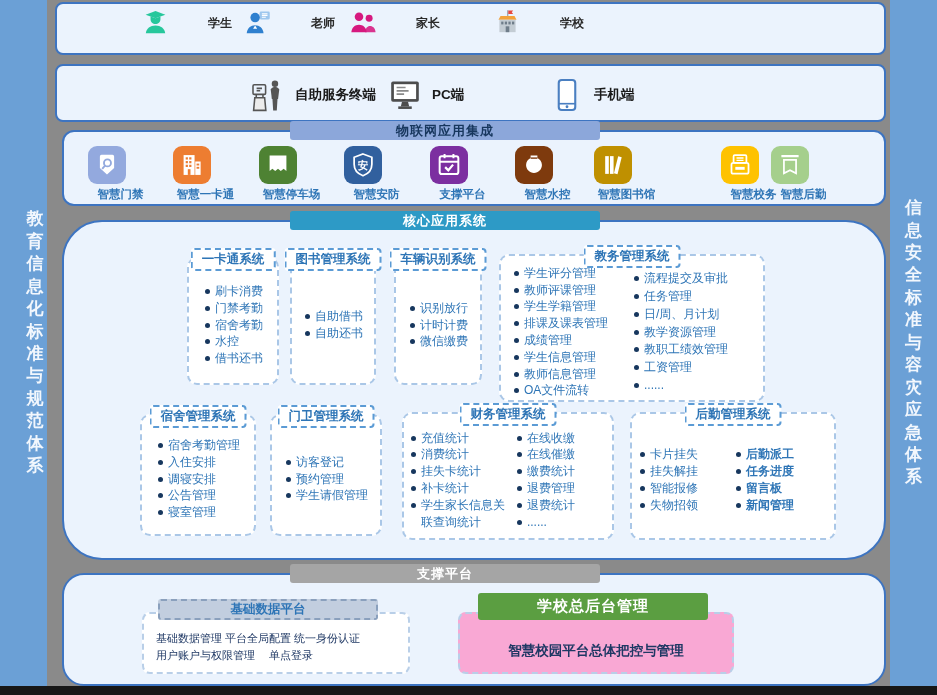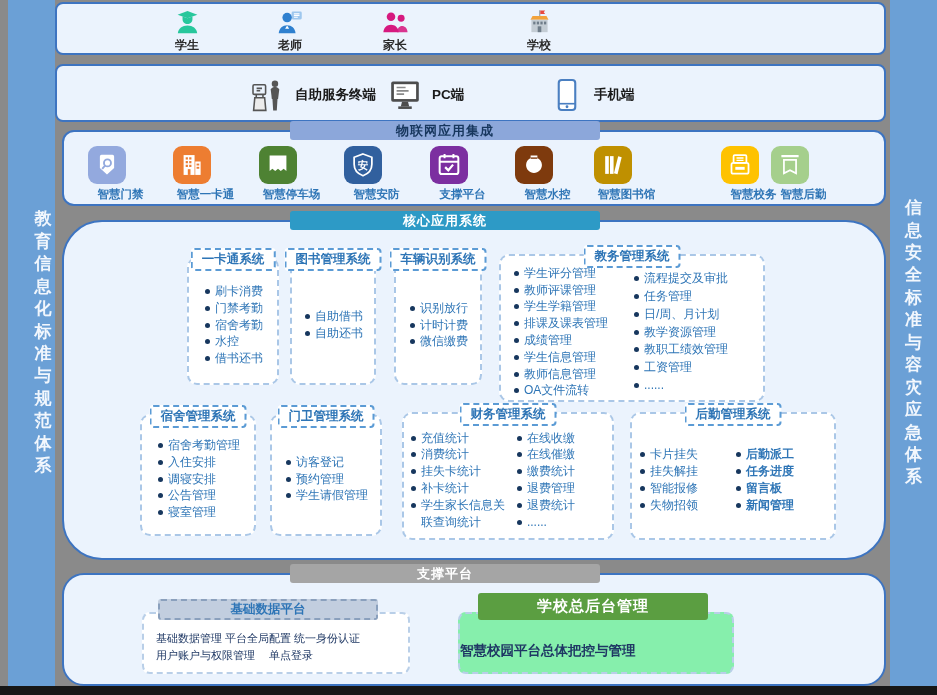--- a/index.html
+++ b/index.html
@@ -1,36 +1,36 @@
 <!DOCTYPE html>
 <html><head>
 <meta charset="utf-8">
 <style>
   *{margin:0;padding:0;box-sizing:border-box;}
   html,body{width:937px;height:695px;}
   .canvas{position:relative;width:937px;height:695px;background:#8a8a8a;font-family:"Liberation Sans",sans-serif;overflow:hidden;}
 
   
   .sideband{position:absolute;top:0;height:686px;width:47px;background:#6ba0d6;display:flex;align-items:center;justify-content:center;}
-  .sideband.left{left:8px;padding-left:23px;}
+  .sideband.left{left:0;padding-left:23px;}
   .sideband.right{right:0;}
   .vtext{width:19px;word-break:break-all;text-align:center;color:#f2f7fd;font-size:17px;line-height:1.32;font-weight:bold;}
 
   .bottom-strip{position:absolute;left:0;right:0;bottom:0;height:9px;background:#171717;}
 
   
   .panel{position:absolute;background:#ebf3fd;border:2px solid #3d74c1;}
   #users-box{left:55px;top:2px;width:831px;height:53px;border-radius:8px;}
   #terminals-box{left:55px;top:64px;width:831px;height:58px;border-radius:8px;}
   #iot-box{left:62px;top:130px;width:824px;height:76px;border-radius:12px;}
   #core-box{left:62px;top:220px;width:824px;height:340px;border-radius:40px;}
   #support-box{left:62px;top:573px;width:824px;height:113px;border-radius:22px;}
 
   
-  .user-item{position:absolute;top:5px;width:90px;display:flex;flex-direction:column;align-items:center;justify-content:space-between;}
+  .user-item{position:absolute;top:5px;width:90px;display:flex;flex-direction:row;align-items:center;justify-content:space-between;}
   .uicon{width:27px;height:27px;}
   .uicon svg{width:100%;height:100%;display:block;}
   .ulabel{font-size:12px;color:#2b2b2b;font-weight:bold;margin-top:1px;}
 
   
   .term-item{position:absolute;top:0;height:58px;display:flex;align-items:center;gap:9px;}
   .term-icon{width:36px;height:36px;}
   .term-icon svg{width:100%;height:100%;display:block;}
   .term-label{font-size:13.5px;font-weight:bold;color:#1a1a1a;}
 
@@ -51,21 +51,21 @@
   .sys-head{position:absolute;top:-11px;left:50%;transform:translateX(-50%);background:#ffffff;border:2px dashed #5b9bd5;border-radius:4px;padding:1px 9px;font-size:12.5px;font-weight:bold;color:#2e75b6;white-space:nowrap;z-index:2;}
   .sys-body{position:absolute;left:0;top:0;right:0;bottom:0;display:flex;justify-content:center;align-items:stretch;gap:4px;padding:14px 5px 6px 7px;}
   .col{display:flex;flex-direction:column;justify-content:center;}
   .li{display:flex;align-items:flex-start;font-size:12px;color:#2e75b6;line-height:1.4;}
   .dot{width:5px;height:5px;border-radius:50%;background:#17375e;margin:6px 5px 0 0;flex:none;}
 
   
   .base-head{position:absolute;left:158px;top:599px;width:220px;height:21px;background:#c2cedf;border:2px dashed #8aa0bd;border-radius:3px;color:#2e75b6;font-weight:bold;font-size:12.5px;display:flex;align-items:center;justify-content:center;z-index:3;}
   .base-body{position:absolute;left:142px;top:612px;width:268px;height:62px;background:#ffffff;border:2px dashed #b9cfe8;border-radius:8px;padding:16px 8px 4px 12px;font-size:11px;color:#1f3864;line-height:1.55;z-index:2;}
   .admin-head{position:absolute;left:478px;top:593px;width:230px;height:27px;background:#5b9e41;border-radius:3px;color:#ffffff;font-weight:bold;font-size:15px;letter-spacing:1px;display:flex;align-items:center;justify-content:center;z-index:3;}
-  .admin-body{position:absolute;left:458px;top:612px;width:276px;height:62px;background:#86efac;border:2px dashed #b9cfe8;border-radius:8px;display:flex;align-items:center;justify-content:flex-start;padding-top:16px;font-size:13.5px;font-weight:bold;color:#1f3864;z-index:2;}
+  .admin-body{position:absolute;left:458px;top:612px;width:276px;height:62px;background:#f9a8d4;border:2px dashed #b9cfe8;border-radius:8px;display:flex;align-items:center;justify-content:center;padding-top:16px;font-size:13.5px;font-weight:bold;color:#1f3864;z-index:2;}
 </style>
 </head>
 <body>
 
 <div class="canvas">
 
   <div class="sideband left">
     <div class="vtext">教育信息化标准与规范体系</div>
   </div>
   <div class="sideband right">

